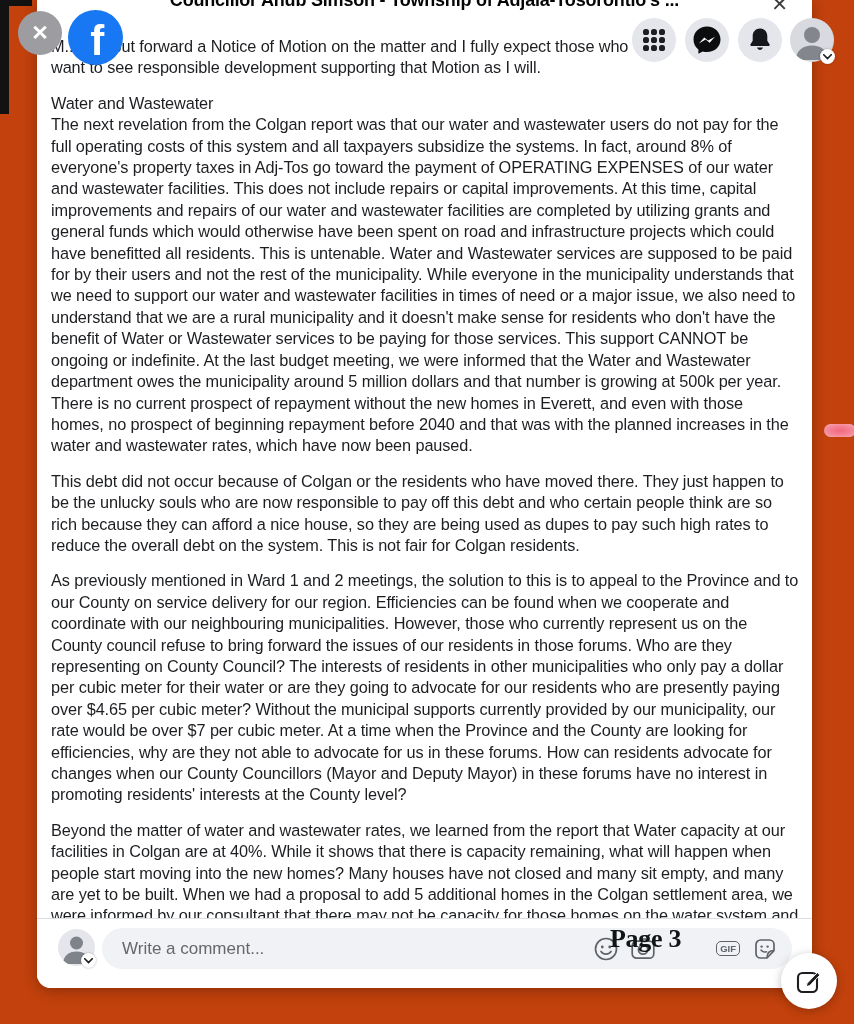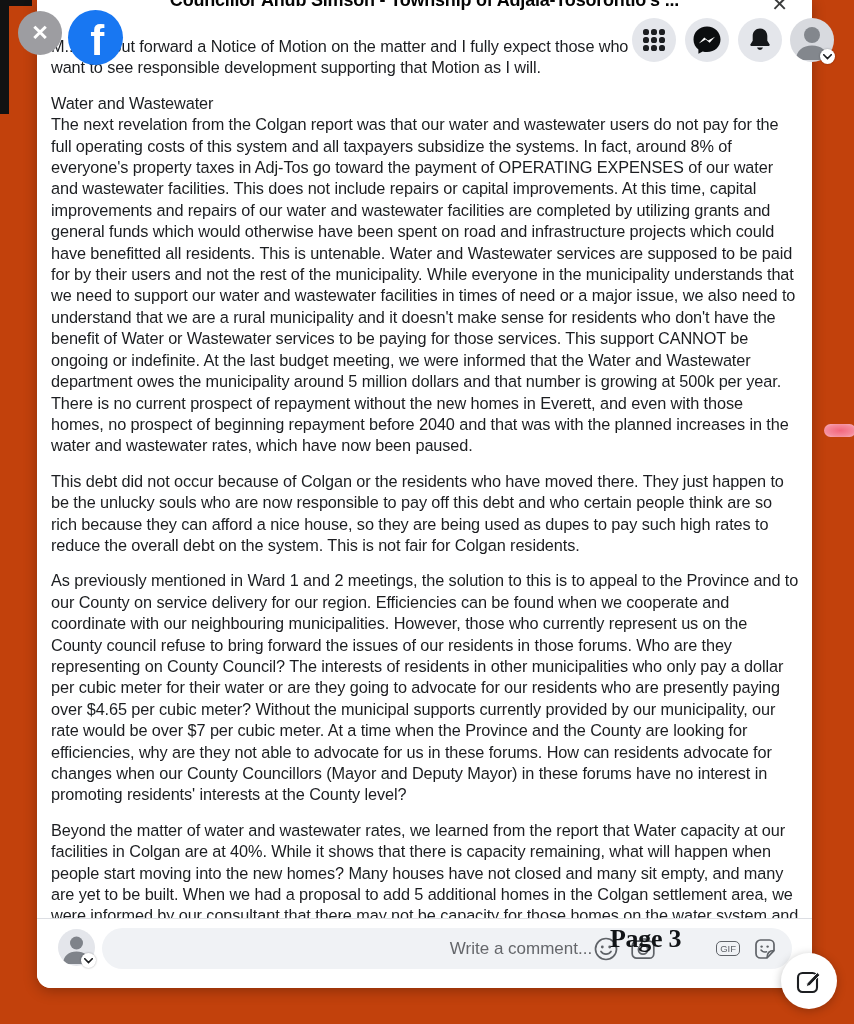--- a/index.html
+++ b/index.html
@@ -33,25 +33,25 @@
   .comment-bar{position:absolute;left:0;right:0;top:919px;height:69px;background:#fff;}
   .cb-avatar{position:absolute;left:21px;top:10px;width:37px;height:37px;border-radius:50%;
     background:#e4e6eb;overflow:hidden;cursor:pointer;}
   .cb-avatar svg{position:absolute;left:4px;top:5px;}
   .avatar-badge{position:absolute;width:15px;height:15px;border-radius:50%;background:#fff;
     box-shadow:0 0 2px rgba(0,0,0,.35);display:flex;align-items:center;justify-content:center;}
   .cb-badge{left:44px;top:34px;}
   .comment-pill{position:absolute;left:65px;top:9px;width:690px;height:41px;border-radius:21px;
     background:#f0f2f5;display:flex;align-items:center;cursor:text;}
   .comment-pill input{flex:1;border:none;outline:none;background:transparent;margin-left:18px;
-    font-family:"Liberation Sans",sans-serif;font-size:17px;color:#050505;text-align:right;}
+    font-family:"Liberation Sans",sans-serif;font-size:17px;color:#050505;}
   .comment-pill input::placeholder{color:#65676b;}
   .pill-icons{display:flex;align-items:center;gap:13px;margin-right:15px;}
   .pill-icons .icn{display:flex;align-items:center;justify-content:center;cursor:pointer;}
-  .gif-badge{border:1.7px solid #5f6368;border-radius:5px;font-size:9.5px;font-weight:400;
+  .gif-badge{border:1.7px solid #5f6368;border-radius:5px;font-size:9.5px;font-weight:700;
     color:#5f6368;padding:2px 3px;line-height:1;margin-left:48px;}
   .page-label{position:absolute;left:573px;top:5px;font-size:26px;font-weight:600;color:#111417;
     letter-spacing:-.3px;font-family:Liberation Serif, serif;}
 
   
   .circle-btn{position:absolute;border-radius:50%;display:flex;align-items:center;
     justify-content:center;cursor:pointer;}
   .overlay-close{left:18px;top:11px;width:44px;height:44px;background:#9d9da1;
     color:#fff;font-size:21px;font-weight:700;}
   .fb-logo{left:68px;top:10px;width:55px;height:55px;background:#1877f2;overflow:hidden;}

